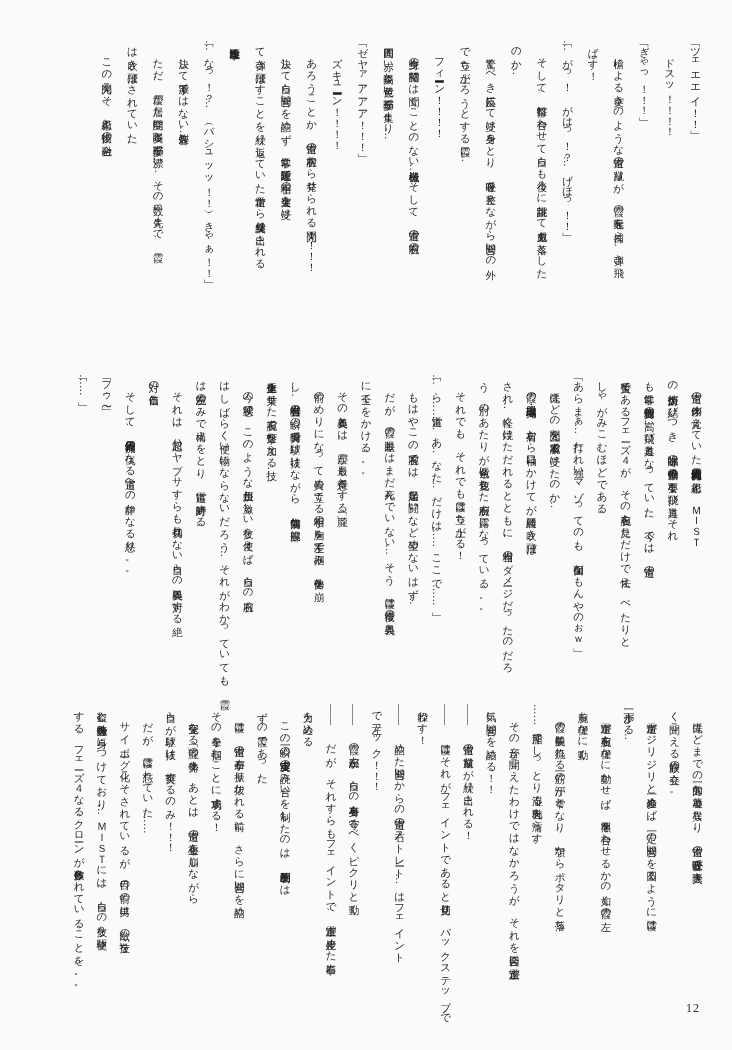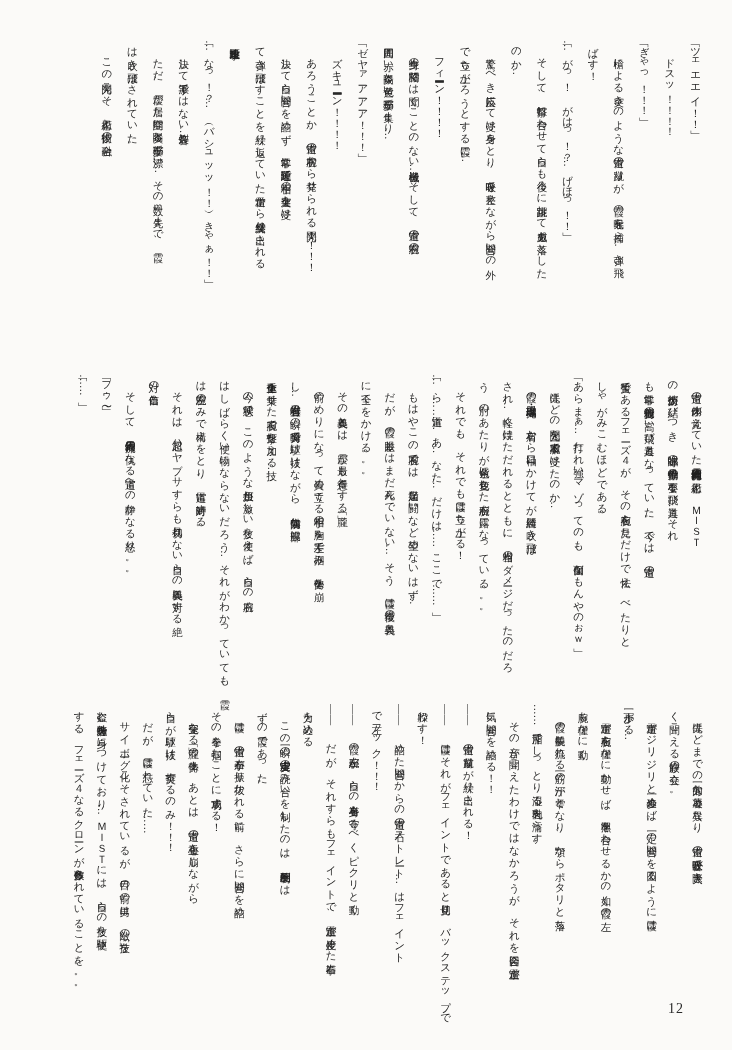--- a/index.html
+++ b/index.html
@@ -32,23 +32,23 @@
     margin: 0;
     padding: 0;
     white-space: nowrap;
   }
   .tblock-1 { top: 40px;  height: 304px; line-height: 25.6px; }
   .tblock-2 { top: 374px; height: 312px; line-height: 23.6px; }
   .tblock-3 { top: 704px; height: 308px; line-height: 22.9px; }
   .page-number {
     position: absolute;
     top: 1001px;
-    right: 48px;
+    right: 32px;
     writing-mode: horizontal-tb;
-    font-size: 14px;
+    font-size: 12px;
     color: #2a2a2a;
     letter-spacing: 1px;
   }
 </style>
 </head>
 <body>
 
 <div class="page" style="background: rgb(251, 250, 248); color: rgb(31, 31, 31);">
 
   <div class="tblock tblock-1">

